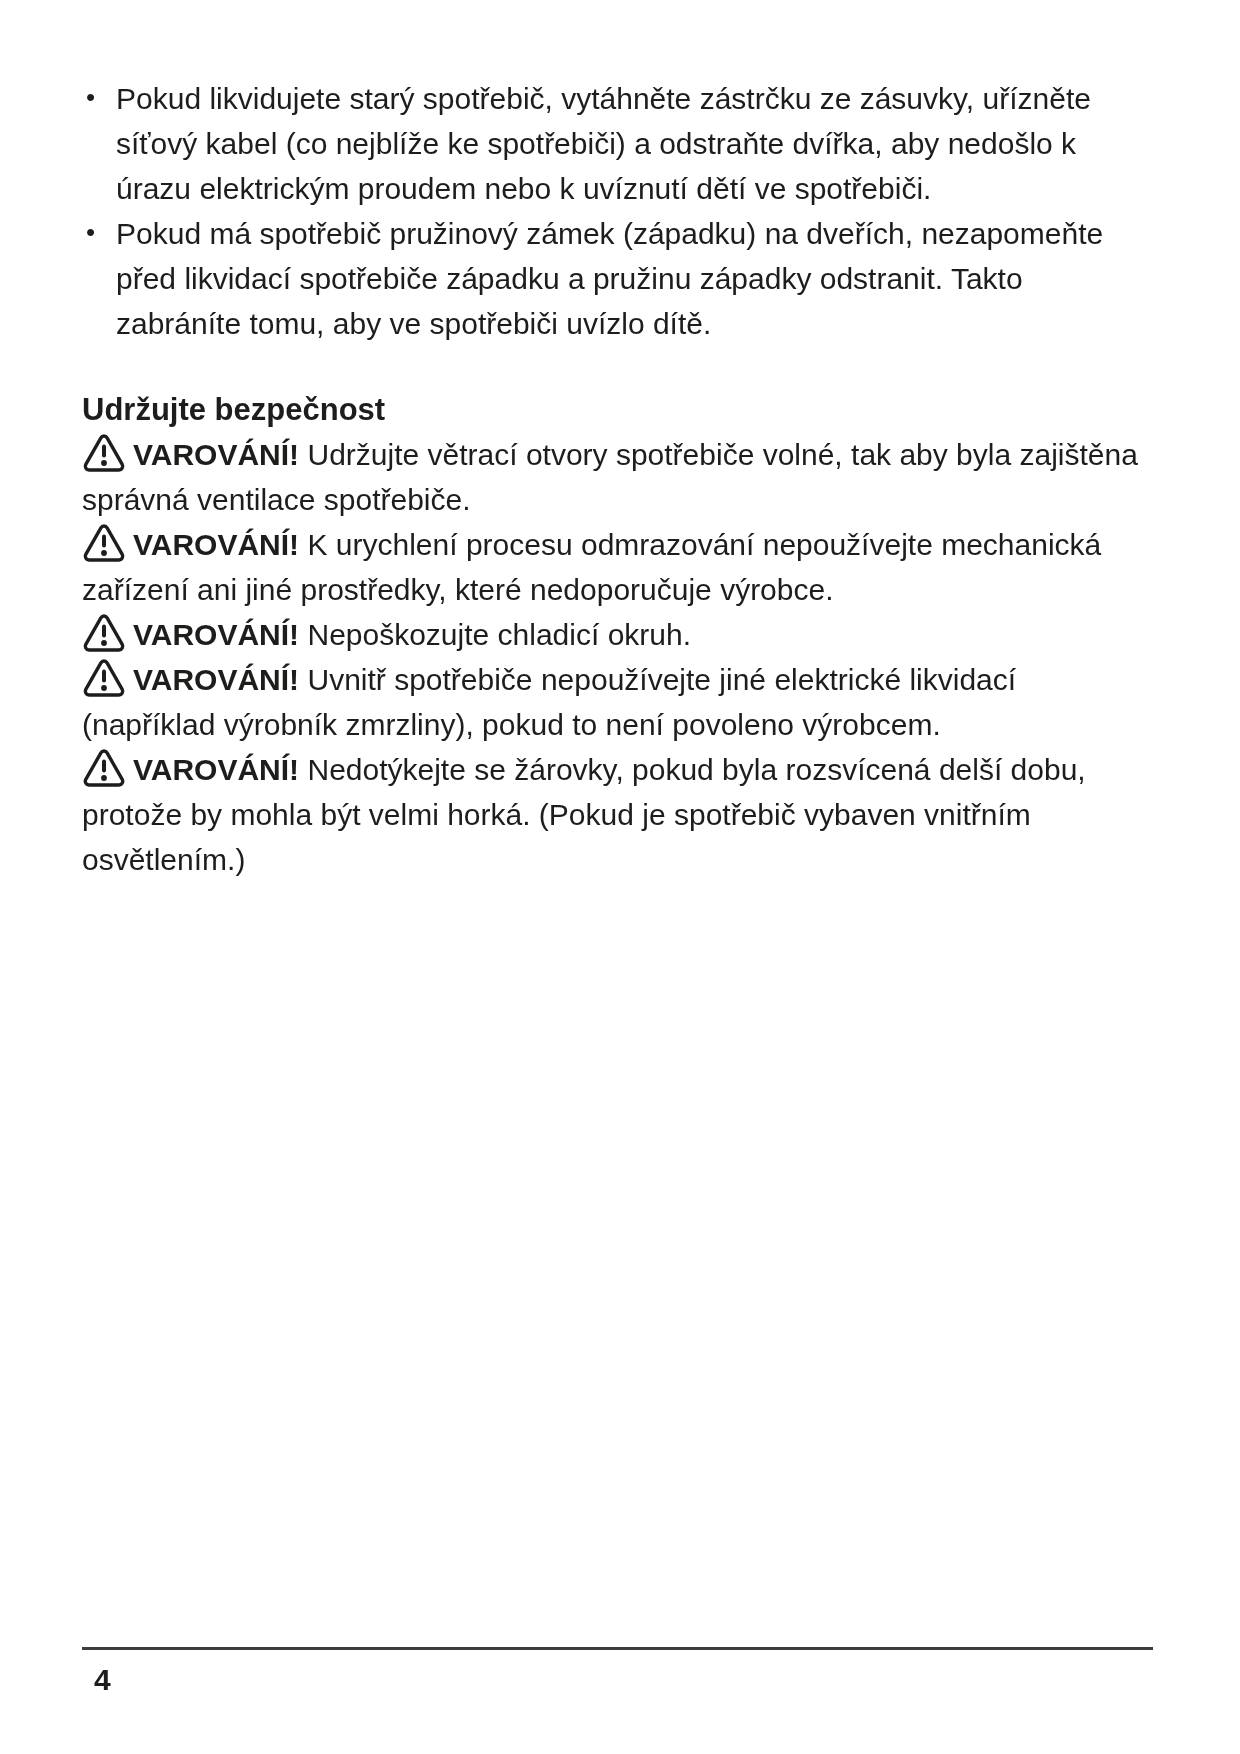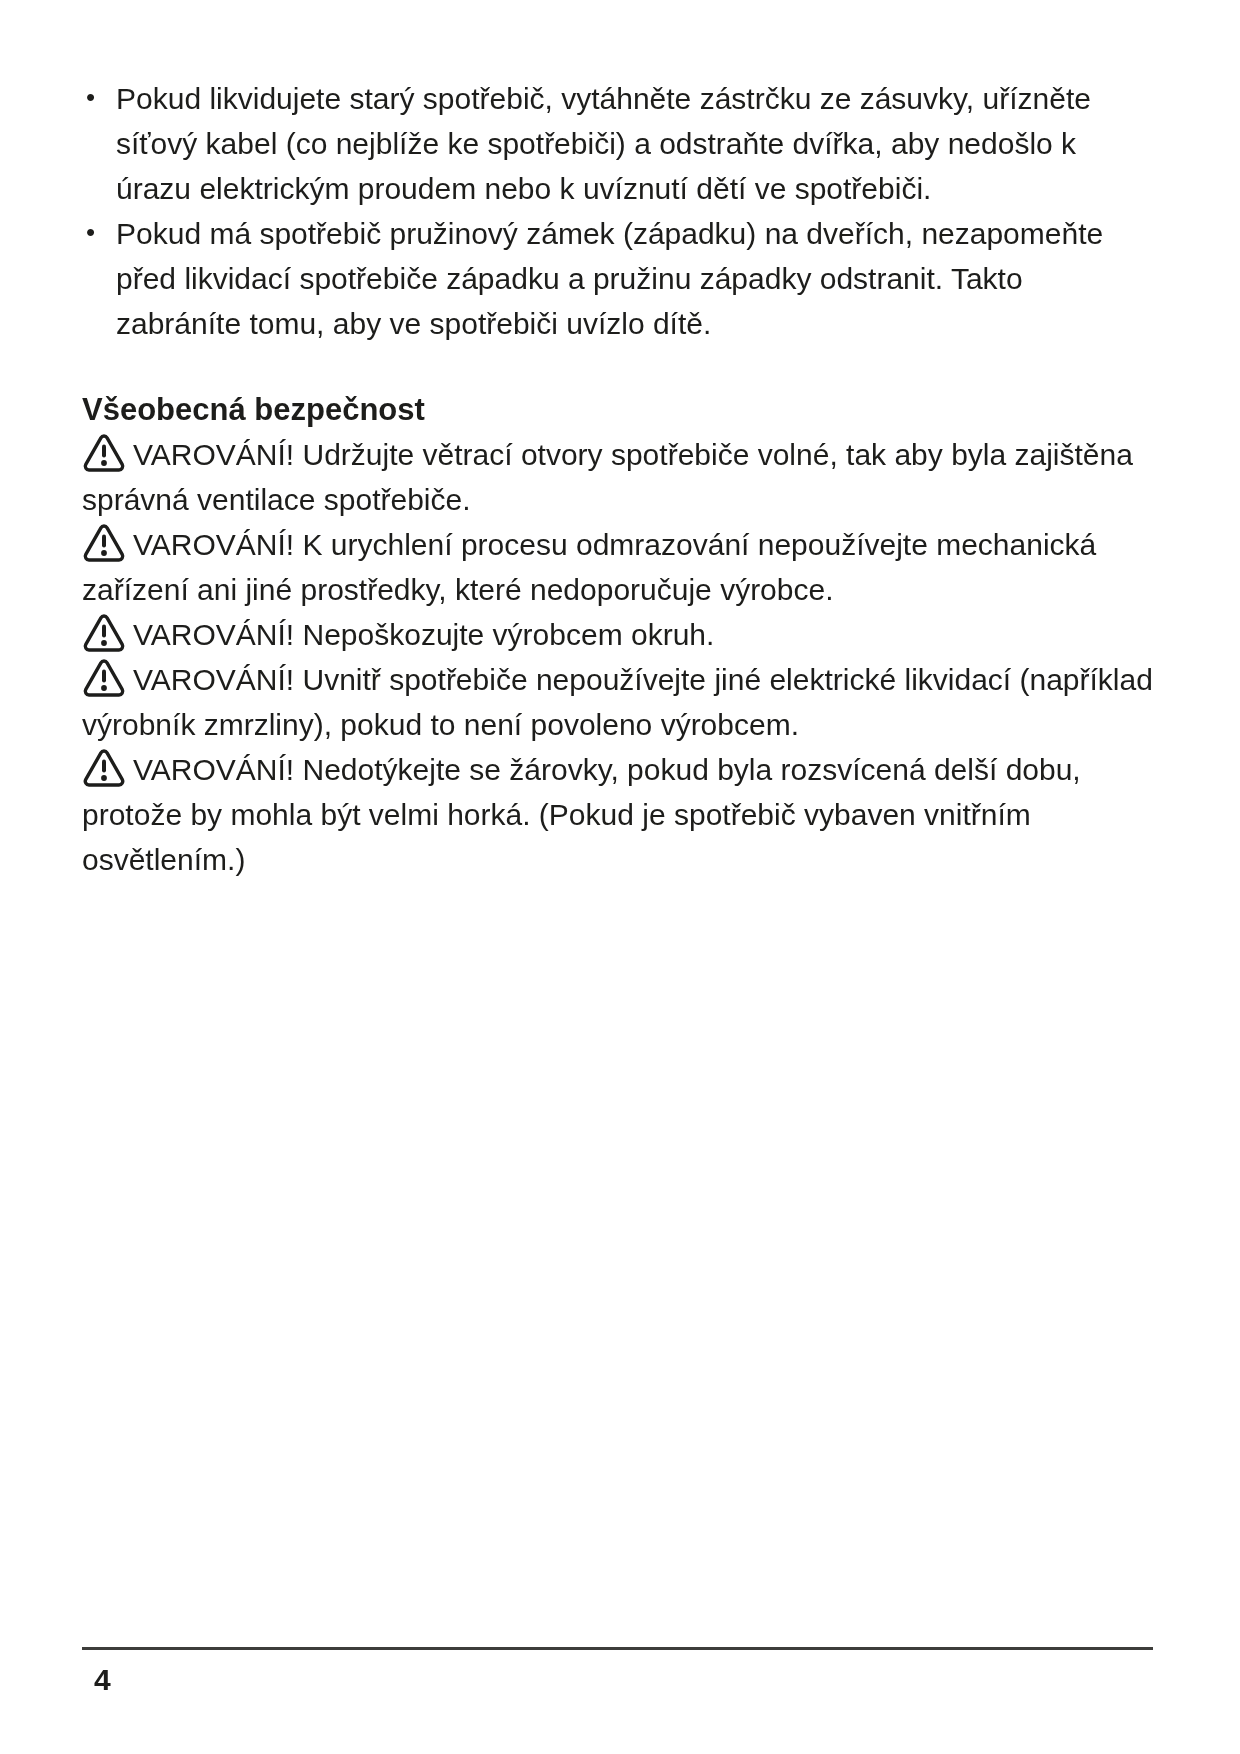--- a/index.html
+++ b/index.html
@@ -51,21 +51,21 @@
     margin: 0;
   }
   p.warning .warn-icon {
     display: inline-block;
     width: 44px;
     height: 40px;
     vertical-align: -7px;
     margin-right: 7px;
   }
   p.warning strong {
-    font-weight: normal;
+    font-weight: bold;
     margin-top: 32px;
   }
   .footer-rule {
     position: absolute;
     left: 82px;
     top: 1647px;
     width: 1071px;
     height: 3px;
     background: #3d3d3b;
   }
@@ -88,21 +88,21 @@
       <li>
         <span class="marker">•</span>
         <span>Pokud likvidujete starý spotřebič, vytáhněte zástrčku ze zásuvky, uřízněte síťový kabel (co nejblíže ke spotřebiči) a odstraňte dvířka, aby nedošlo k úrazu elektrickým proudem nebo k uvíznutí dětí ve spotřebiči.</span>
       </li>
       <li>
         <span class="marker">•</span>
         <span>Pokud má spotřebič pružinový zámek (západku) na dveřích, nezapomeňte před likvidací spotřebiče západku a pružinu západky odstranit. Takto zabráníte tomu, aby ve spotřebiči uvízlo dítě.</span>
       </li>
     </ul>
 
-    <h2 class="section-heading">Všeobecná bezpečnost</h2>
+    <h2 class="section-heading">Udržujte bezpečnost</h2>
 
     <p class="warning">
       <span class="warn-icon"><svg viewBox="0 0 44 40" width="44" height="40">
             <path d="M22 4 C23.3 4 24.4 4.7 25.1 5.9 L40.2 32.4 C40.9 33.6 40.9 35 40.2 36.1 C39.5 37.3 38.3 38 37 38 L7 38 C5.7 38 4.5 37.3 3.8 36.1 C3.1 35 3.1 33.6 3.8 32.4 L18.9 5.9 C19.6 4.7 20.7 4 22 4 Z" fill="none" stroke="#1d1d1b" stroke-width="3.4"></path>
             <rect x="20" y="12.5" width="4" height="13" rx="2" fill="#1d1d1b"></rect>
             <circle cx="22" cy="31" r="2.9" fill="#1d1d1b"></circle>
           </svg></span><strong>VAROVÁNÍ!</strong> <span>Udržujte větrací otvory spotřebiče volné, tak aby byla zajištěna správná ventilace spotřebiče.</span>
     </p>
 
     <p class="warning">
@@ -111,21 +111,21 @@
             <rect x="20" y="12.5" width="4" height="13" rx="2" fill="#1d1d1b"></rect>
             <circle cx="22" cy="31" r="2.9" fill="#1d1d1b"></circle>
           </svg></span><strong>VAROVÁNÍ!</strong> <span>K urychlení procesu odmrazování nepoužívejte mechanická zařízení ani jiné prostředky, které nedoporučuje výrobce.</span>
     </p>
 
     <p class="warning">
       <span class="warn-icon"><svg viewBox="0 0 44 40" width="44" height="40">
             <path d="M22 4 C23.3 4 24.4 4.7 25.1 5.9 L40.2 32.4 C40.9 33.6 40.9 35 40.2 36.1 C39.5 37.3 38.3 38 37 38 L7 38 C5.7 38 4.5 37.3 3.8 36.1 C3.1 35 3.1 33.6 3.8 32.4 L18.9 5.9 C19.6 4.7 20.7 4 22 4 Z" fill="none" stroke="#1d1d1b" stroke-width="3.4"></path>
             <rect x="20" y="12.5" width="4" height="13" rx="2" fill="#1d1d1b"></rect>
             <circle cx="22" cy="31" r="2.9" fill="#1d1d1b"></circle>
-          </svg></span><strong>VAROVÁNÍ!</strong> <span>Nepoškozujte výrobcem okruh.</span>
+          </svg></span><strong>VAROVÁNÍ!</strong> <span>Nepoškozujte chladicí okruh.</span>
     </p>
 
     <p class="warning">
       <span class="warn-icon"><svg viewBox="0 0 44 40" width="44" height="40">
             <path d="M22 4 C23.3 4 24.4 4.7 25.1 5.9 L40.2 32.4 C40.9 33.6 40.9 35 40.2 36.1 C39.5 37.3 38.3 38 37 38 L7 38 C5.7 38 4.5 37.3 3.8 36.1 C3.1 35 3.1 33.6 3.8 32.4 L18.9 5.9 C19.6 4.7 20.7 4 22 4 Z" fill="none" stroke="#1d1d1b" stroke-width="3.4"></path>
             <rect x="20" y="12.5" width="4" height="13" rx="2" fill="#1d1d1b"></rect>
             <circle cx="22" cy="31" r="2.9" fill="#1d1d1b"></circle>
           </svg></span><strong>VAROVÁNÍ!</strong> <span>Uvnitř spotřebiče nepoužívejte jiné elektrické likvidací (například výrobník zmrzliny), pokud to není povoleno výrobcem.</span>
     </p>
 

